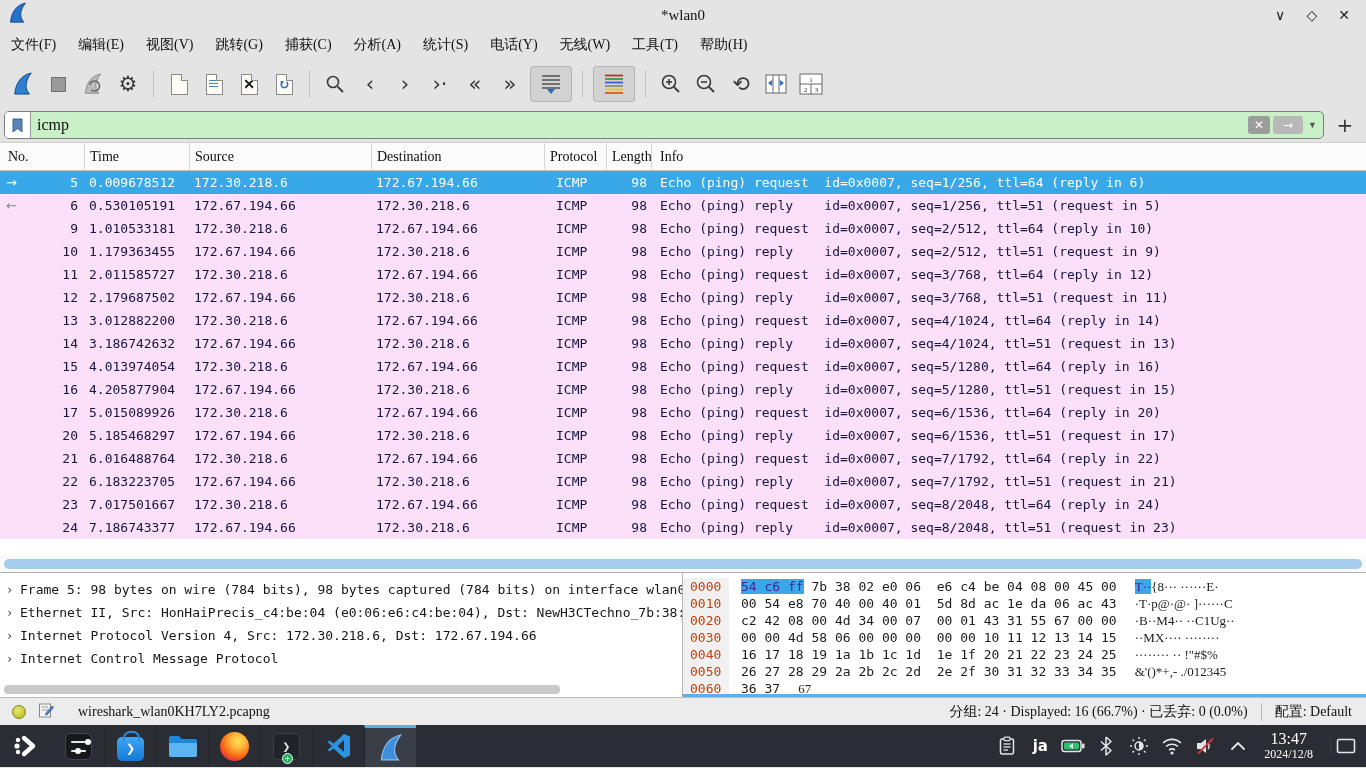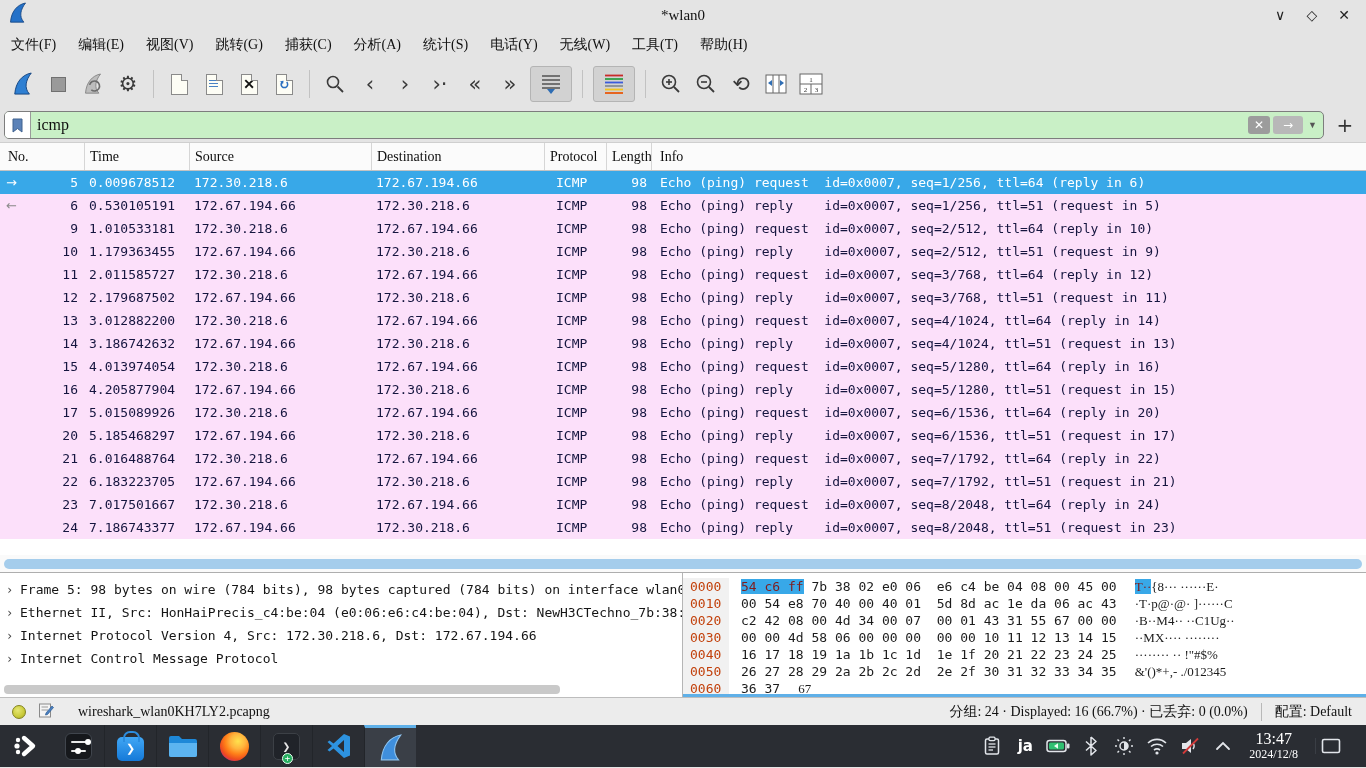--- a/index.html
+++ b/index.html
@@ -70,39 +70,39 @@
   .panes { height:125px; display:flex; border-top:1px solid #aeaeae; background:#fff; }
   .detail { width:683px; border-right:1px solid #b5b5b5; padding-top:5px; position:relative; overflow:hidden; }
   .dline { height:23px; display:flex; align-items:center; font-family:"DejaVu Sans Mono",monospace; font-size:13px; white-space:pre; color:#151515; overflow:hidden; }
   .dline .exp { width:14px; margin-left:6px; color:#444; font-size:12px; flex:0 0 14px; }
   .dscroll { position:absolute; left:4px; bottom:3px; width:556px; height:9px; border-radius:4px; background:#c9c9c9; }
   .hexpane { flex:1; padding-top:5px; position:relative; font-family:"DejaVu Sans Mono",monospace; font-size:13px; }
   .hexrow { display:grid; grid-template-columns:46px max-content 1fr; line-height:17px; white-space:pre; }
   .hx-off { background:#f1f1f1; color:#c2410c; padding-left:7px; }
   .hx-hex { padding-left:12px; color:#1c1c1c; }
   .hx-asc { padding-left:18px; color:#1c1c1c;font-family:Liberation Serif, serif; }
-  .hl { background:#38a8e8; color:#7f1d1d; }
+  .hl { background:#38a8e8; color:#4c1d95; }
   .hexscroll { position:absolute; left:0; right:0; bottom:0; height:3px; background:#5fb0e8; }
 
   
   .statusbar { height:28px; background:#ececec; border-top:1px solid #bdbdbd; display:flex; align-items:center; font-size:14px; color:#111; }
   .expert-dot { width:14px; height:14px; border-radius:50%; background:radial-gradient(circle at 40% 35%, #e6e774, #c9ca39 60%, #a3a428); border:1px solid #83831f; margin-left:12px; }
   .comment-ic { margin-left:12px; }
   .fname { margin-left:24px; }
   .sspacer { flex:1; }
   .ssep { width:1px; height:18px; background:#b8b8b8; margin:0 13px; }
   .sstats,.sprof { color:#111; }
   .sprof { margin-right:14px; }
 
   
   .taskbar { height:42px; background:#2a2d33; display:flex; align-items:stretch; position:relative; }
   .ttile { width:52px; display:flex; align-items:center; justify-content:center; position:relative; }
   .ttile.seam { border-left:1px solid #22252a; }
   .ttile.active { background:#3a3f47; border-top:3px solid #5fb0e8; }
-  .tray { margin-left:auto; display:flex; align-items:center; gap:7px; padding-right:21px; }
+  .tray { margin-left:auto; display:flex; align-items:center; gap:7px; padding-right:6px; }
   .tico { width:26px; height:28px; display:flex; align-items:center; justify-content:center; }
   .ja { color:#fff; font-family:"DejaVu Sans",sans-serif; font-weight:bold; font-size:15px; }
   .clock { color:#fff; text-align:center; font-family:"Liberation Serif",serif; line-height:1.05; margin:0 6px; }
   .clock .t { font-size:16px; }
   .clock .d { font-size:12px; }
   .showdesk { width:30px; border-left:1px solid #3a3e45; display:flex; align-items:center; justify-content:center; margin-left:4px; }
 
   
   .cc-box { width:27px; height:27px; border-radius:6px; background:#16181c; border:1px solid #40454d; position:relative; }
   .cc-box i { position:absolute; left:5px; right:5px; height:2px; background:#e8e8e8; border-radius:1px; }

